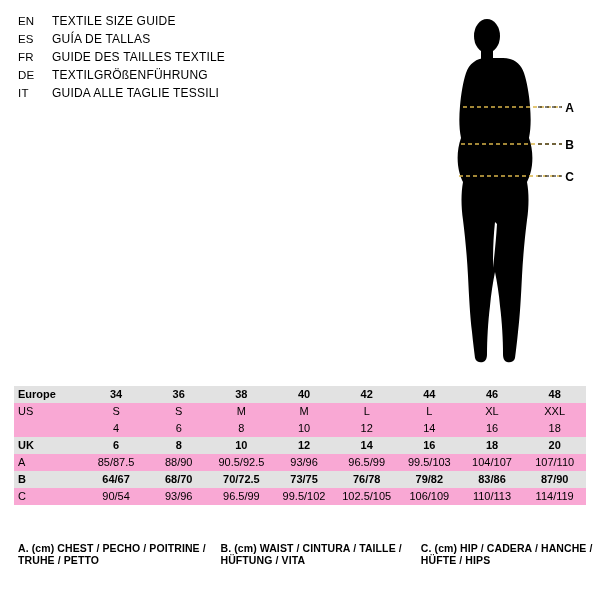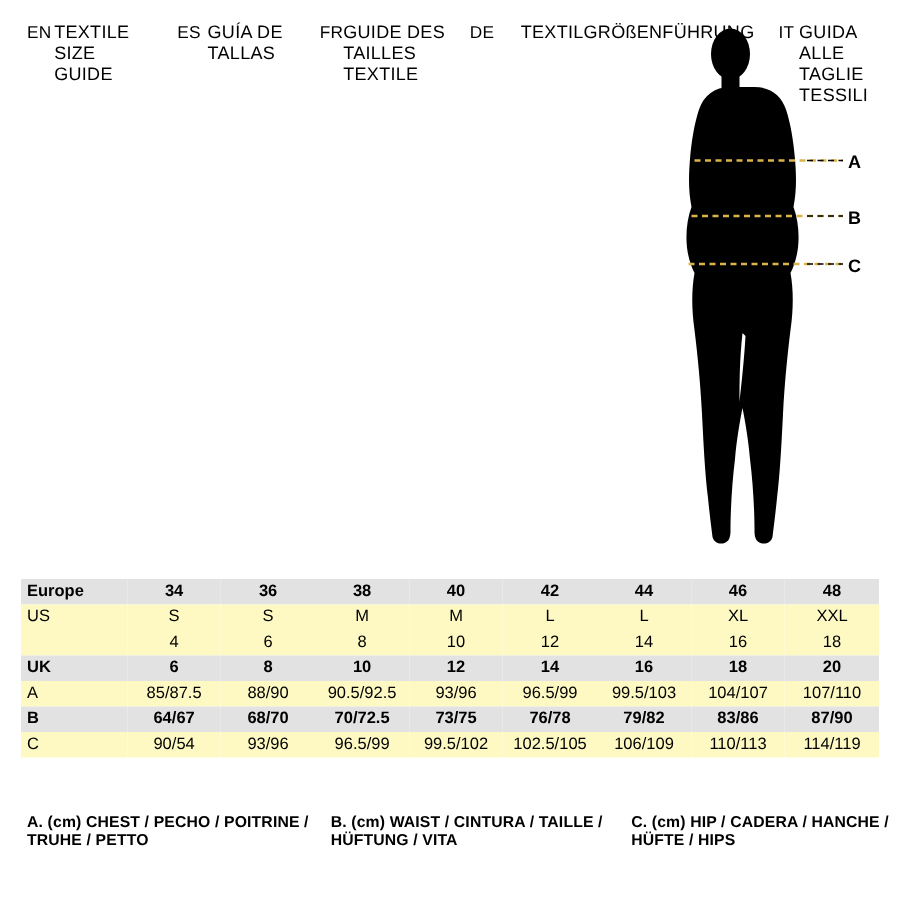--- a/index.html
+++ b/index.html
@@ -10,21 +10,21 @@
     font-family:"Liberation Sans", sans-serif;
     color:#000000;
     position:relative;
     overflow:hidden;
   }
   .page { position:relative; width:600px; height:600px; }
 
   
   .lang-block {
     position:absolute; left:18px; top:14px;
-    display:flex; flex-direction:row; gap:16px;
+    display:flex; flex-direction:column; gap:4px;
   }
   .lang-row { display:flex; align-items:baseline; }
   .lang-code {
     width:34px; font-size:11.5px; letter-spacing:0.2px;
   }
   .lang-text {
     font-size:12px; letter-spacing:0.2px;
   }
 
   
@@ -59,21 +59,21 @@
     height:16px;
     line-height:13px;
   }
   .row-head td {
     background:#b7b7b7;
     font-weight:bold;
     font-size:11px;
     letter-spacing:0.2px;
   }
   .row-alt td { background:#e2e2e2;font-weight:bold; }
-  .row-plain td { background:#fef9c3; }
+  .row-plain td { background:#f9a8d4; }
   .col-label { width:70px; text-align:left; padding-left:6px; }
   .cell { text-align:center; width:62px;margin-top:16px; }
 
   
   .legend {
     position:absolute; left:18px; top:542px;
     display:flex; flex-direction:row; gap:3px;
   }
   .legend-line { font-size:10.5px; font-weight:bold; letter-spacing:0.1px; }
 </style>

